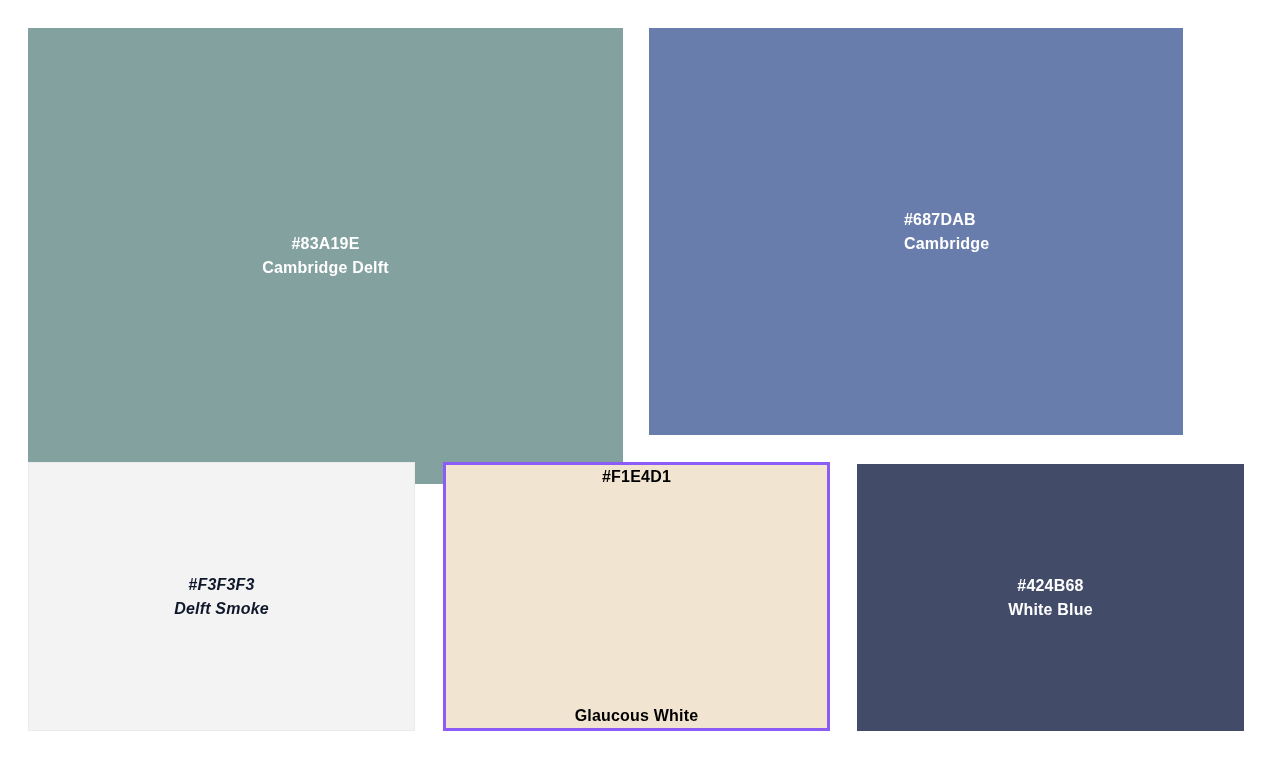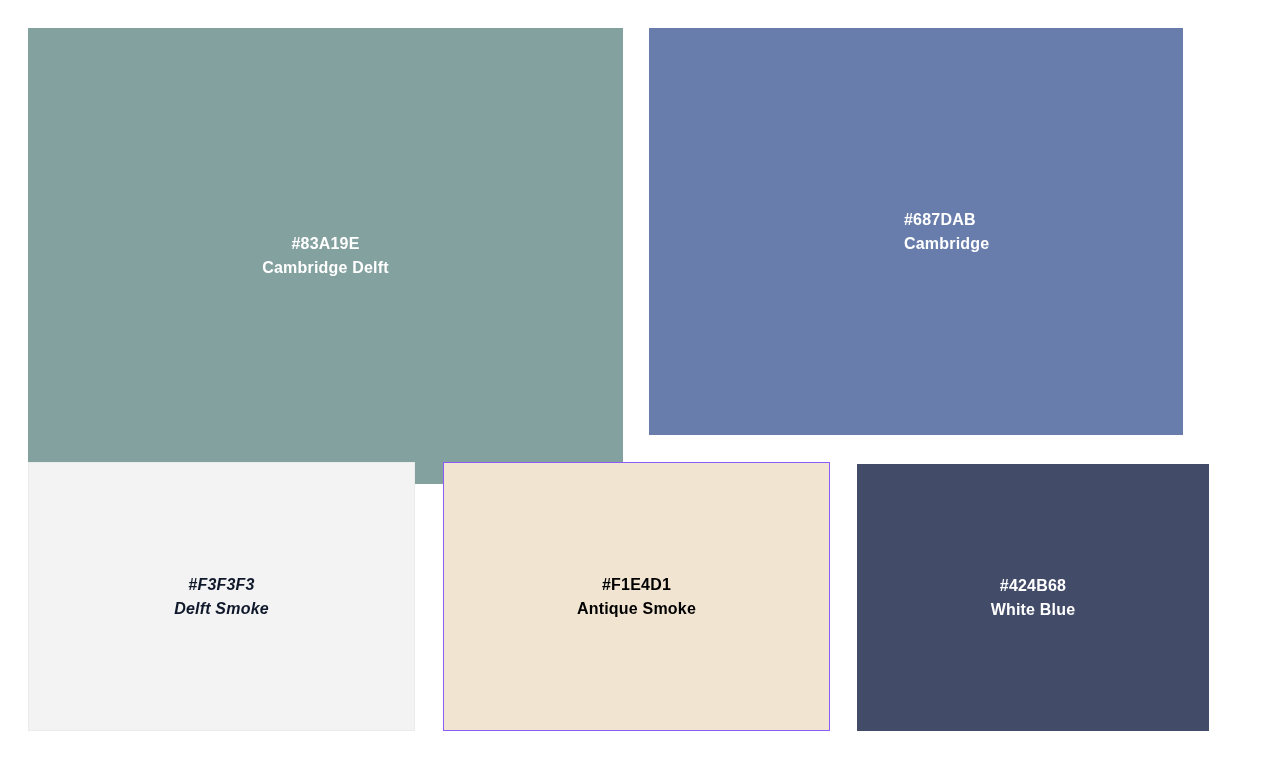--- a/index.html
+++ b/index.html
@@ -68,25 +68,26 @@
     padding-left: 255px;
   }
   #swatch-white-smoke {
     left: 28px;  top: 462px;
     width: 387px; height: 269px;
     border: 1px solid #ebebeb;
   }
   #swatch-antique-white {
     left: 443px; top: 462px;
     width: 387px; height: 269px;
-    border: 1px solid #8b5cf6;
+    border: 3px solid #8b5cf6;
+    justify-content: space-between;
   }
   #swatch-delft-blue {
     left: 857px; top: 464px;
-    width: 352px; height: 267px;
+    width: 387px; height: 267px;
   }
 </style>
 </head>
 <body style="background-color: rgb(255, 255, 255);">
 
 <div id="palette-canvas">
 
   <div class="swatch" id="swatch-cambridge-blue" style="background-color: rgb(131, 161, 158); color: rgb(255, 255, 255);">
     <span class="swatch-label swatch-hex">#83A19E</span>
     <span class="swatch-label swatch-name">Cambridge Delft</span>
@@ -97,21 +98,21 @@
     <span class="swatch-label swatch-name">Cambridge</span>
   </div>
 
   <div class="swatch" id="swatch-white-smoke" style="background-color: rgb(243, 243, 243); color: #0f172a; font-style: italic;">
     <span class="swatch-label swatch-hex">#F3F3F3</span>
     <span class="swatch-label swatch-name">Delft Smoke</span>
   </div>
 
   <div class="swatch" id="swatch-antique-white" style="background-color: rgb(241, 228, 209); color: rgb(0, 0, 0);">
     <span class="swatch-label swatch-hex">#F1E4D1</span>
-    <span class="swatch-label swatch-name">Antique Smoke</span>
+    <span class="swatch-label swatch-name">Glaucous White</span>
   </div>
 
   <div class="swatch" id="swatch-delft-blue" style="background-color: rgb(66, 75, 104); color: rgb(255, 255, 255);">
     <span class="swatch-label swatch-hex">#424B68</span>
     <span class="swatch-label swatch-name">White Blue</span>
   </div>
 
 </div>
 
 </body></html>

